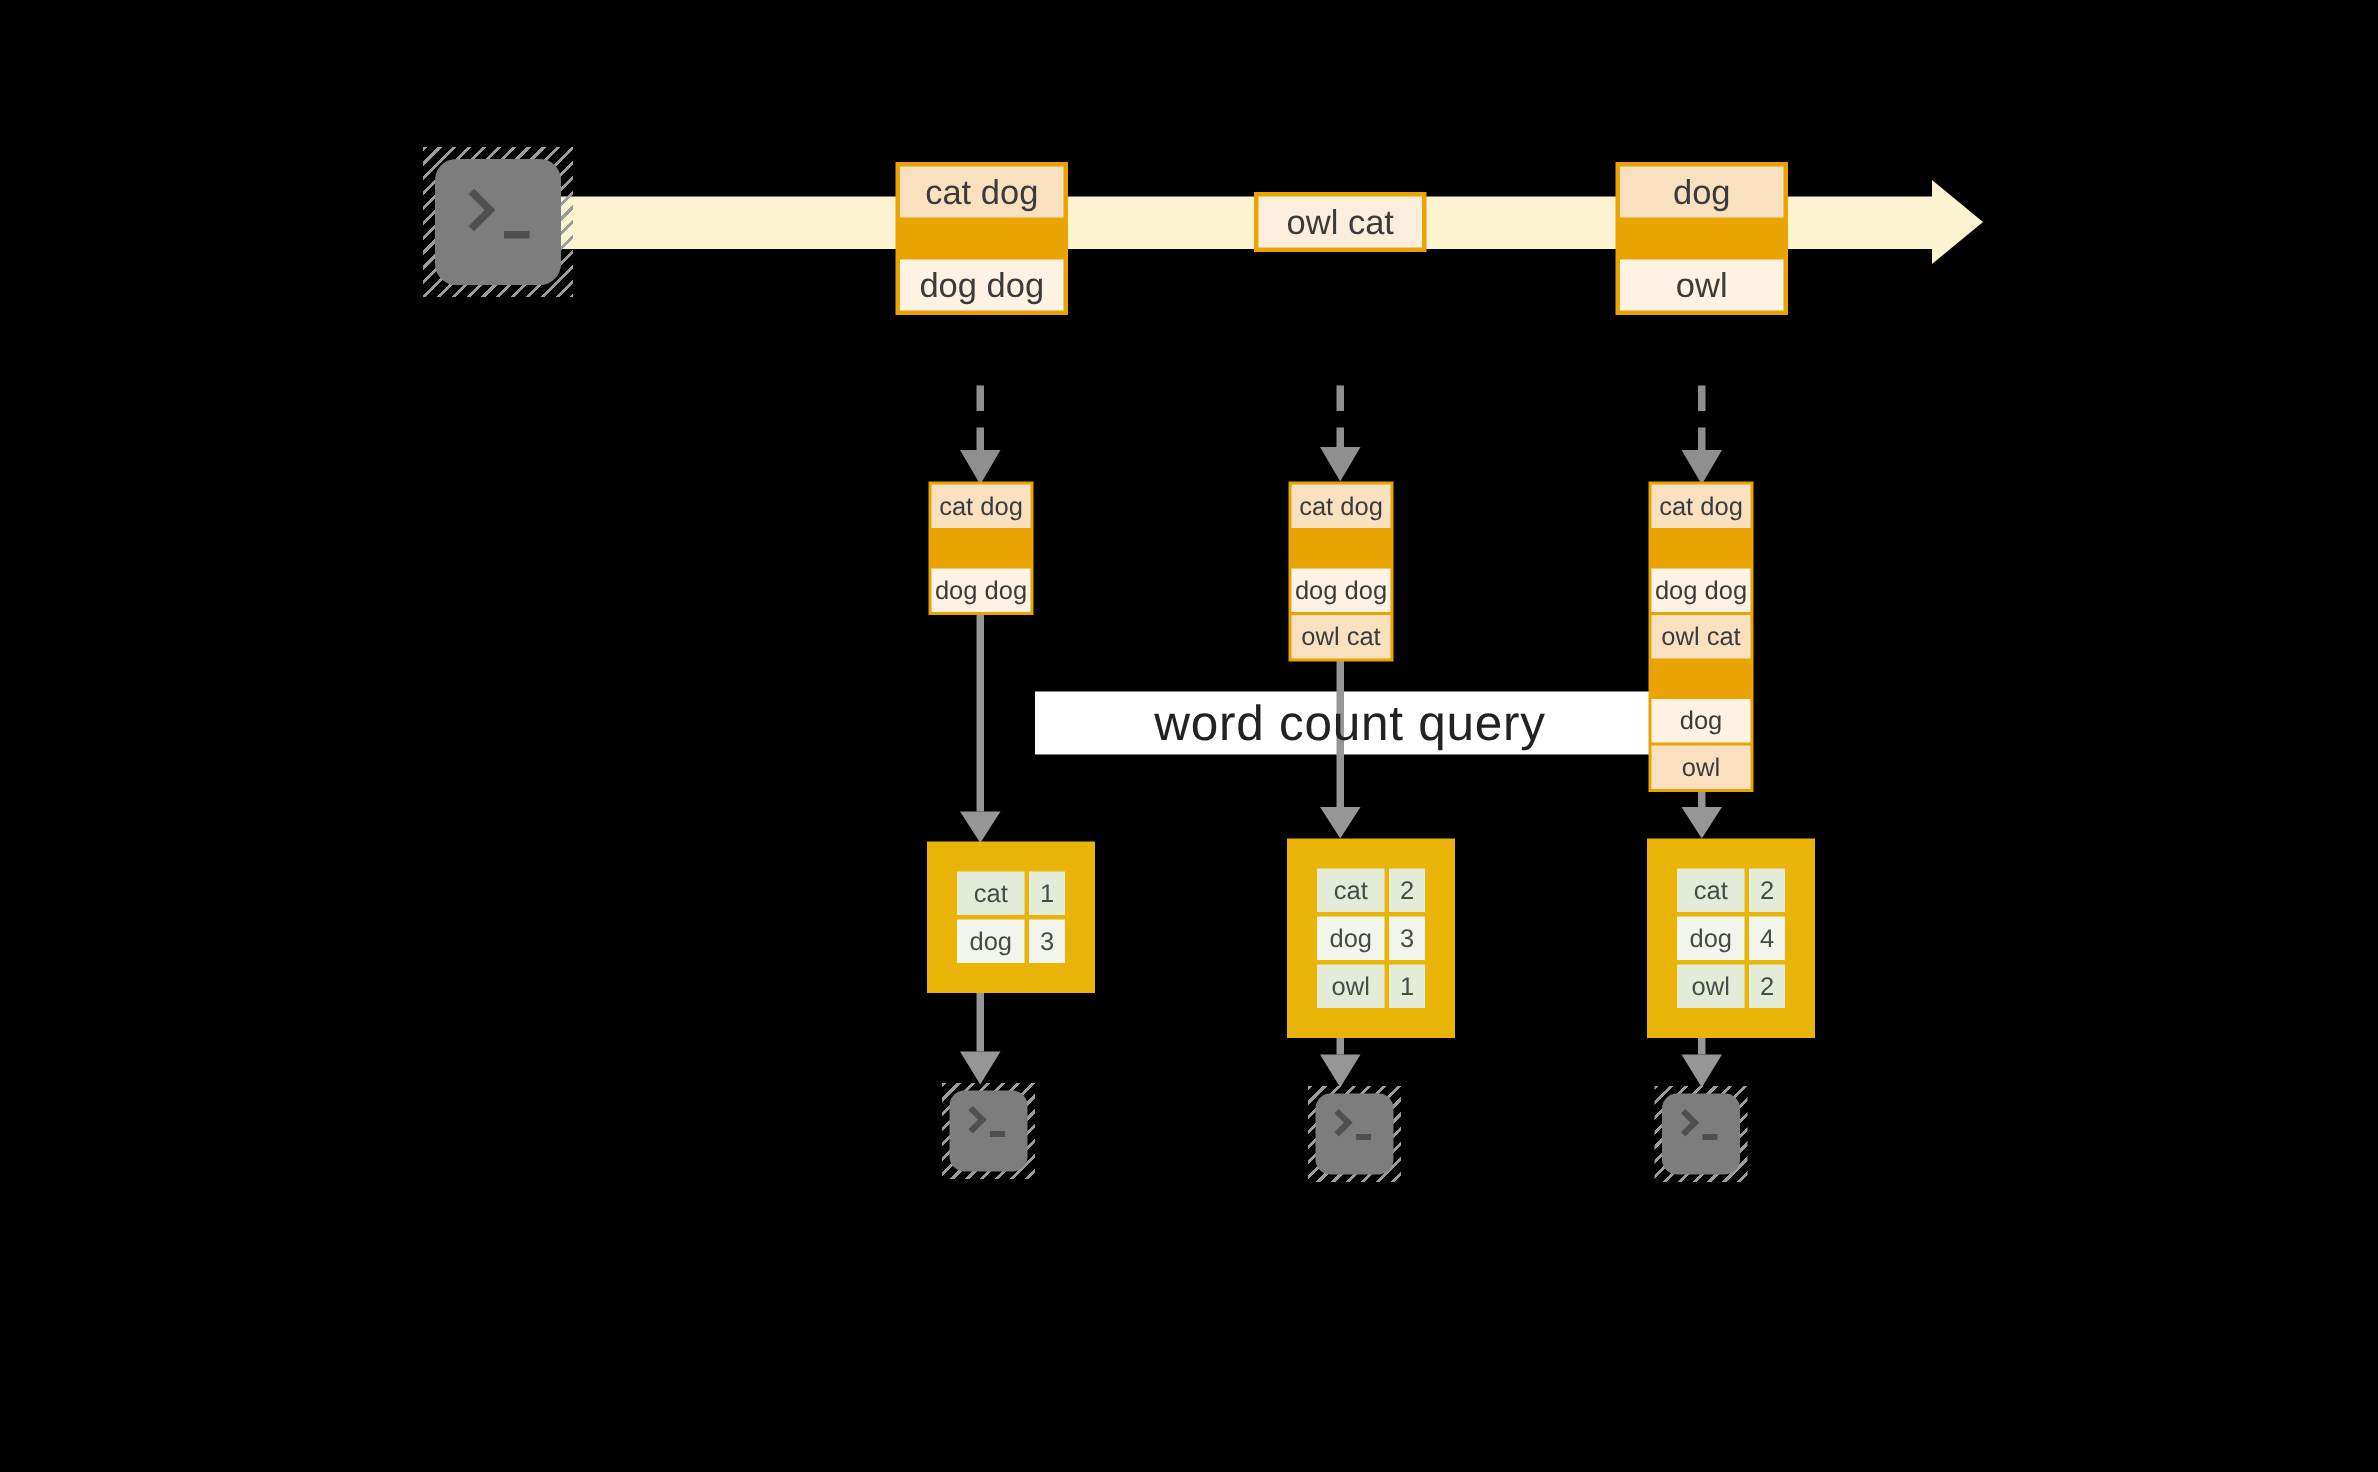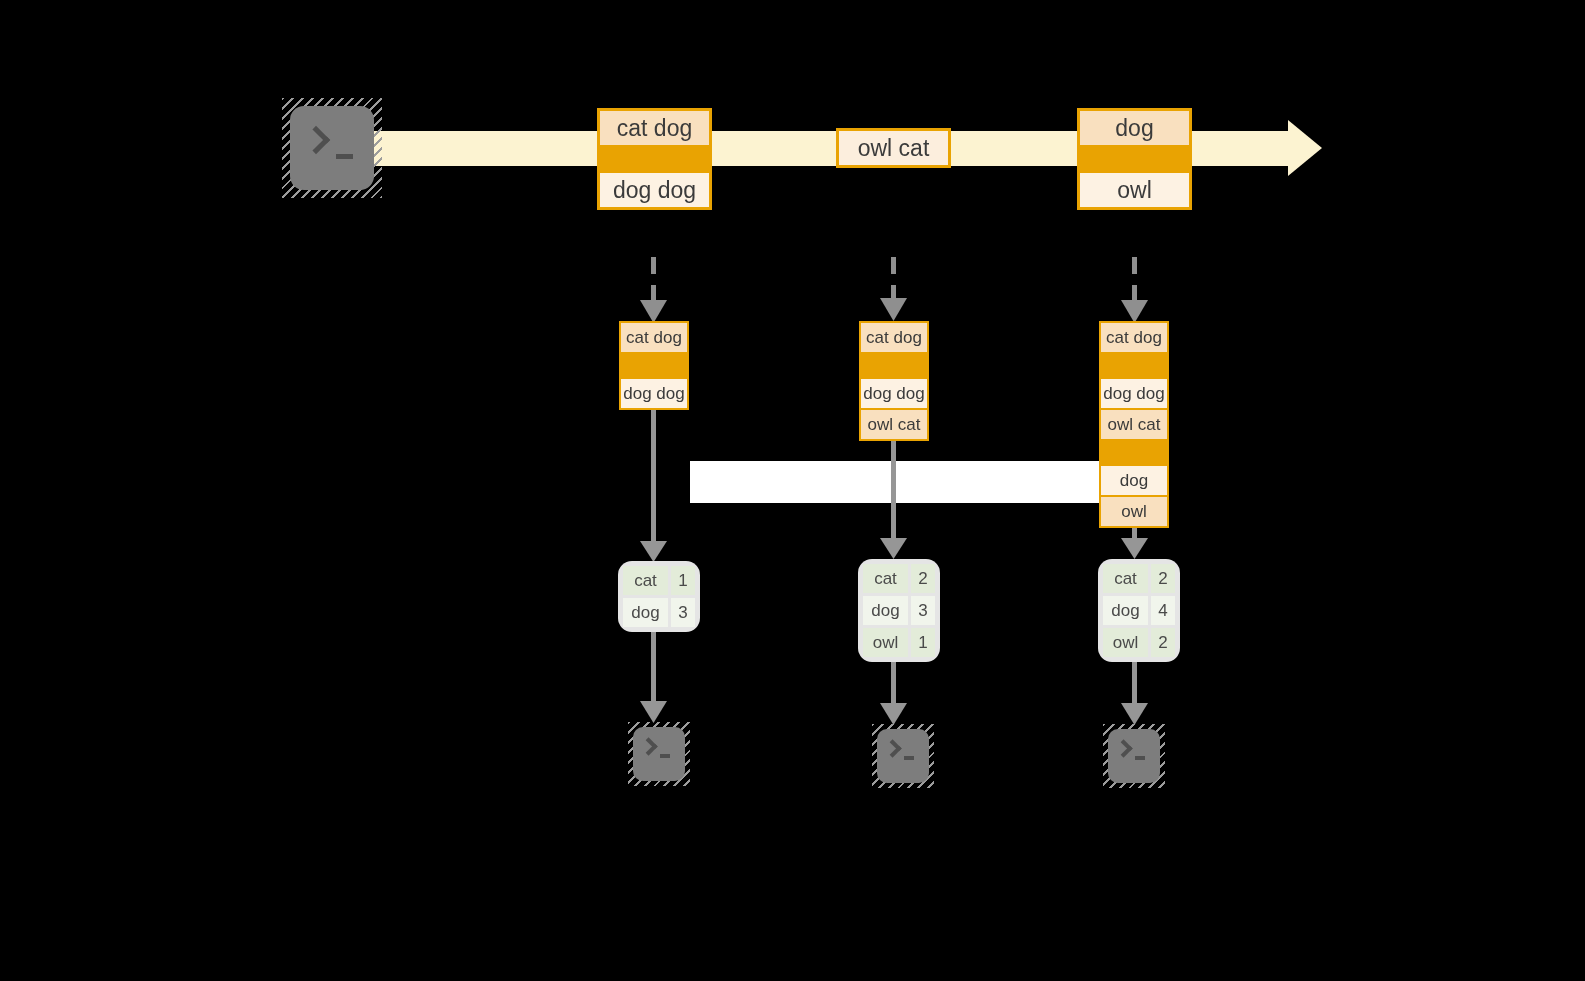--- a/index.html
+++ b/index.html
@@ -34,21 +34,21 @@
   .peach{background:#f9e0bf;}
   .cream{background:#fdf2e3;margin-top:25px;}
   .cream2{background:#fceedd;}
   
   .label-band{position:absolute;left:690px;top:461px;width:420px;height:42px;background:#fff;z-index:1;}
   .label-text{position:absolute;left:690px;top:461px;width:420px;height:42px;z-index:3;
     display:flex;align-items:center;justify-content:center;
     font-size:33px;font-weight:300;color:#222;letter-spacing:.5px;}
   
   .gtable{position:absolute;display:grid;grid-template-columns:45px 24px;gap:3px;
-    background:#e5e5e5;padding:5px;z-index:2;border-radius:14px;}
+    background:#eab308;padding:20px;z-index:2;}
   .gcell{height:29px;line-height:29px;text-align:center;font-size:17px;color:#4a4a4a;}
   .rowa{background:#e3ecd9;}
   .rowb{background:#f1f5ec;}
   
   .arrows{position:absolute;left:0;top:0;width:1585px;height:981px;z-index:2;pointer-events:none;}
 </style>
 </head>
 <body>
 
 <div class="canvas">
@@ -128,20 +128,21 @@
   </div>
   <div class="obox abox" style="left:1099px;top:321px">
     <div class="arow peach">cat dog</div>
     <div class="arow cream">dog dog</div>
     <div class="arow peach">owl cat</div>
     <div class="arow cream">dog</div>
     <div class="arow peach">owl</div>
   </div>
 
   <div class="label-band"></div>
+  <div class="label-text">word count query</div>
 
   <div class="gtable" style="left:618px;top:561px">
     <div class="gcell rowa">cat</div>
     <div class="gcell rowa">1</div>
     <div class="gcell rowb">dog</div>
     <div class="gcell rowb">3</div>
   </div>
   <div class="gtable" style="left:858px;top:559px">
     <div class="gcell rowa">cat</div>
     <div class="gcell rowa">2</div>

